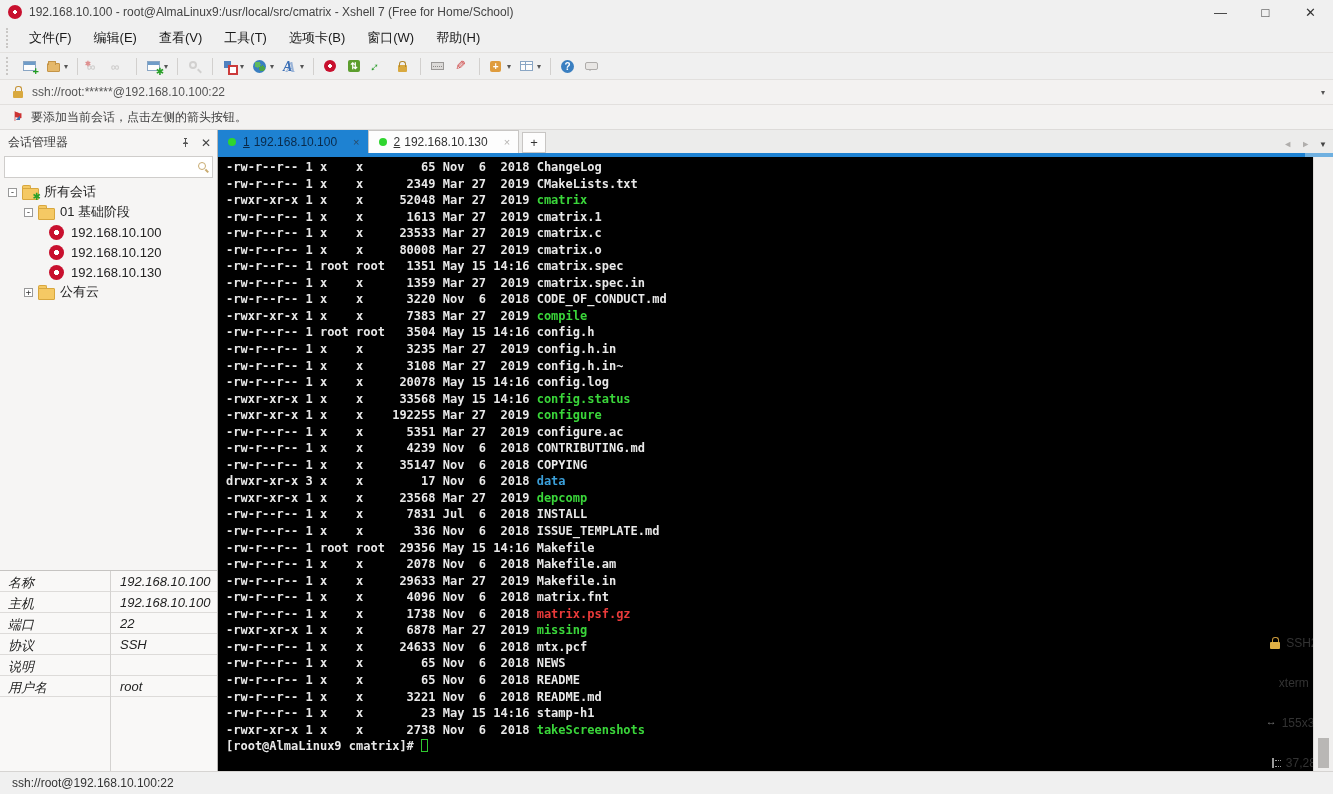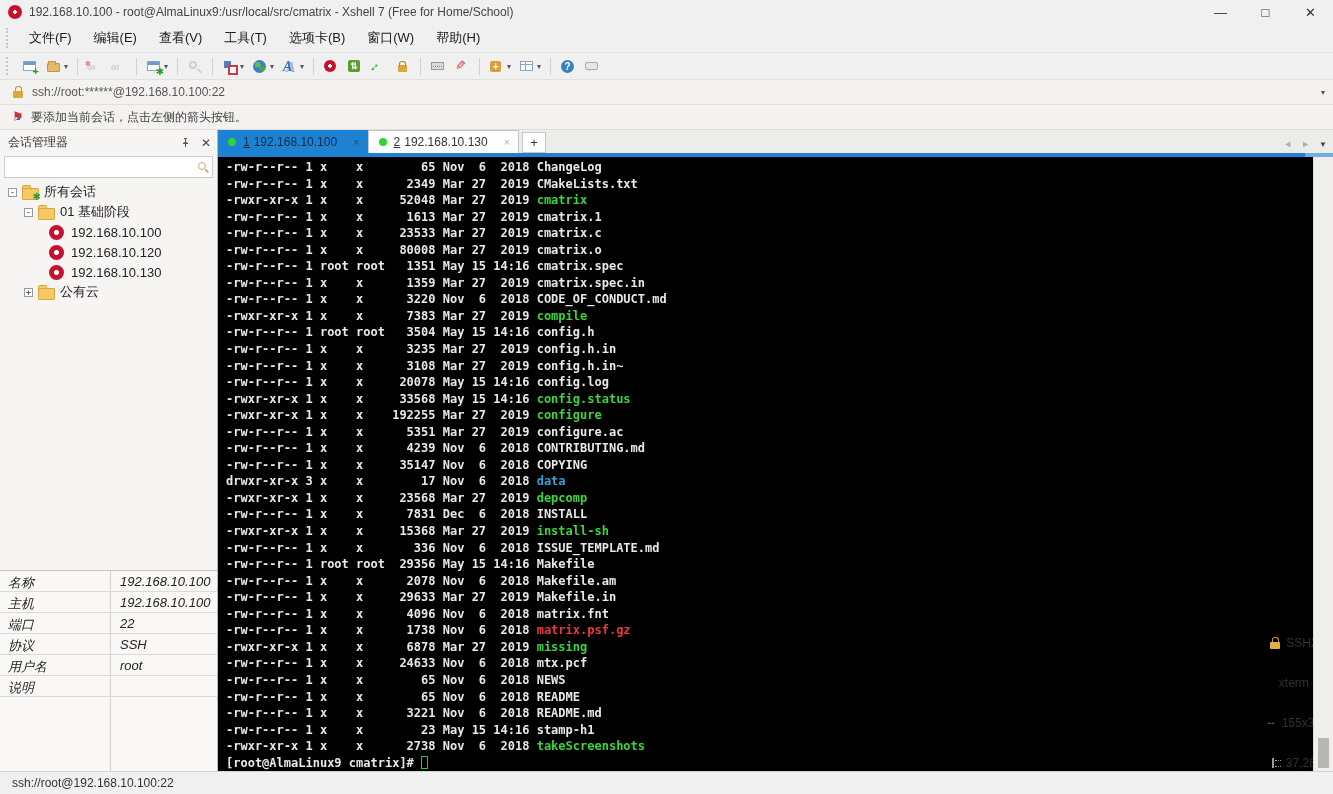--- a/index.html
+++ b/index.html
@@ -351,26 +351,26 @@
         </div>
         <div class="prop-row">
           <div class="prop-label">端口</div>
           <div class="prop-value">22</div>
         </div>
         <div class="prop-row">
           <div class="prop-label">协议</div>
           <div class="prop-value">SSH</div>
         </div>
         <div class="prop-row">
+          <div class="prop-label">说明</div>
+          <div class="prop-value"></div>
+        </div>
+        <div class="prop-row">
           <div class="prop-label">用户名</div>
           <div class="prop-value">root</div>
-        </div>
-        <div class="prop-row">
-          <div class="prop-label">说明</div>
-          <div class="prop-value"></div>
         </div>
       </div>
     </div>
 
     <div class="termside">
       <div class="tabbar">
         <div class="tab active">
           <span class="tab-dot"></span>
           <span class="tab-num">1</span>
           <span>192.168.10.100</span>
@@ -406,22 +406,21 @@
             <div class="term-line"><span>-rw-r--r-- 1 x    x      3235 Mar 27  2019 </span><span class="c-file">config.h.in</span></div>
             <div class="term-line"><span>-rw-r--r-- 1 x    x      3108 Mar 27  2019 </span><span class="c-file">config.h.in~</span></div>
             <div class="term-line"><span>-rw-r--r-- 1 x    x     20078 May 15 14:16 </span><span class="c-file">config.log</span></div>
             <div class="term-line"><span>-rwxr-xr-x 1 x    x     33568 May 15 14:16 </span><span class="c-exec">config.status</span></div>
             <div class="term-line"><span>-rwxr-xr-x 1 x    x    192255 Mar 27  2019 </span><span class="c-exec">configure</span></div>
             <div class="term-line"><span>-rw-r--r-- 1 x    x      5351 Mar 27  2019 </span><span class="c-file">configure.ac</span></div>
             <div class="term-line"><span>-rw-r--r-- 1 x    x      4239 Nov  6  2018 </span><span class="c-file">CONTRIBUTING.md</span></div>
             <div class="term-line"><span>-rw-r--r-- 1 x    x     35147 Nov  6  2018 </span><span class="c-file">COPYING</span></div>
             <div class="term-line"><span>drwxr-xr-x 3 x    x        17 Nov  6  2018 </span><span class="c-dir">data</span></div>
             <div class="term-line"><span>-rwxr-xr-x 1 x    x     23568 Mar 27  2019 </span><span class="c-exec">depcomp</span></div>
-            <div class="term-line"><span>-rw-r--r-- 1 x    x      7831 Dec  6  2018 </span><span class="c-file">INSTALL</span></div>
-            <div class="term-line"><span>-rwxr-xr-x 1 x    x     15368 Mar 27  2019 </span><span class="c-exec">install-sh</span></div>
+            <div class="term-line"><span>-rw-r--r-- 1 x    x      7831 Jul  6  2018 </span><span class="c-file">INSTALL</span></div>
             <div class="term-line"><span>-rw-r--r-- 1 x    x       336 Nov  6  2018 </span><span class="c-file">ISSUE_TEMPLATE.md</span></div>
             <div class="term-line"><span>-rw-r--r-- 1 root root  29356 May 15 14:16 </span><span class="c-file">Makefile</span></div>
             <div class="term-line"><span>-rw-r--r-- 1 x    x      2078 Nov  6  2018 </span><span class="c-file">Makefile.am</span></div>
             <div class="term-line"><span>-rw-r--r-- 1 x    x     29633 Mar 27  2019 </span><span class="c-file">Makefile.in</span></div>
             <div class="term-line"><span>-rw-r--r-- 1 x    x      4096 Nov  6  2018 </span><span class="c-file">matrix.fnt</span></div>
             <div class="term-line"><span>-rw-r--r-- 1 x    x      1738 Nov  6  2018 </span><span class="c-archive">matrix.psf.gz</span></div>
             <div class="term-line"><span>-rwxr-xr-x 1 x    x      6878 Mar 27  2019 </span><span class="c-exec">missing</span></div>
             <div class="term-line"><span>-rw-r--r-- 1 x    x     24633 Nov  6  2018 </span><span class="c-file">mtx.pcf</span></div>
             <div class="term-line"><span>-rw-r--r-- 1 x    x        65 Nov  6  2018 </span><span class="c-file">NEWS</span></div>
             <div class="term-line"><span>-rw-r--r-- 1 x    x        65 Nov  6  2018 </span><span class="c-file">README</span></div>

